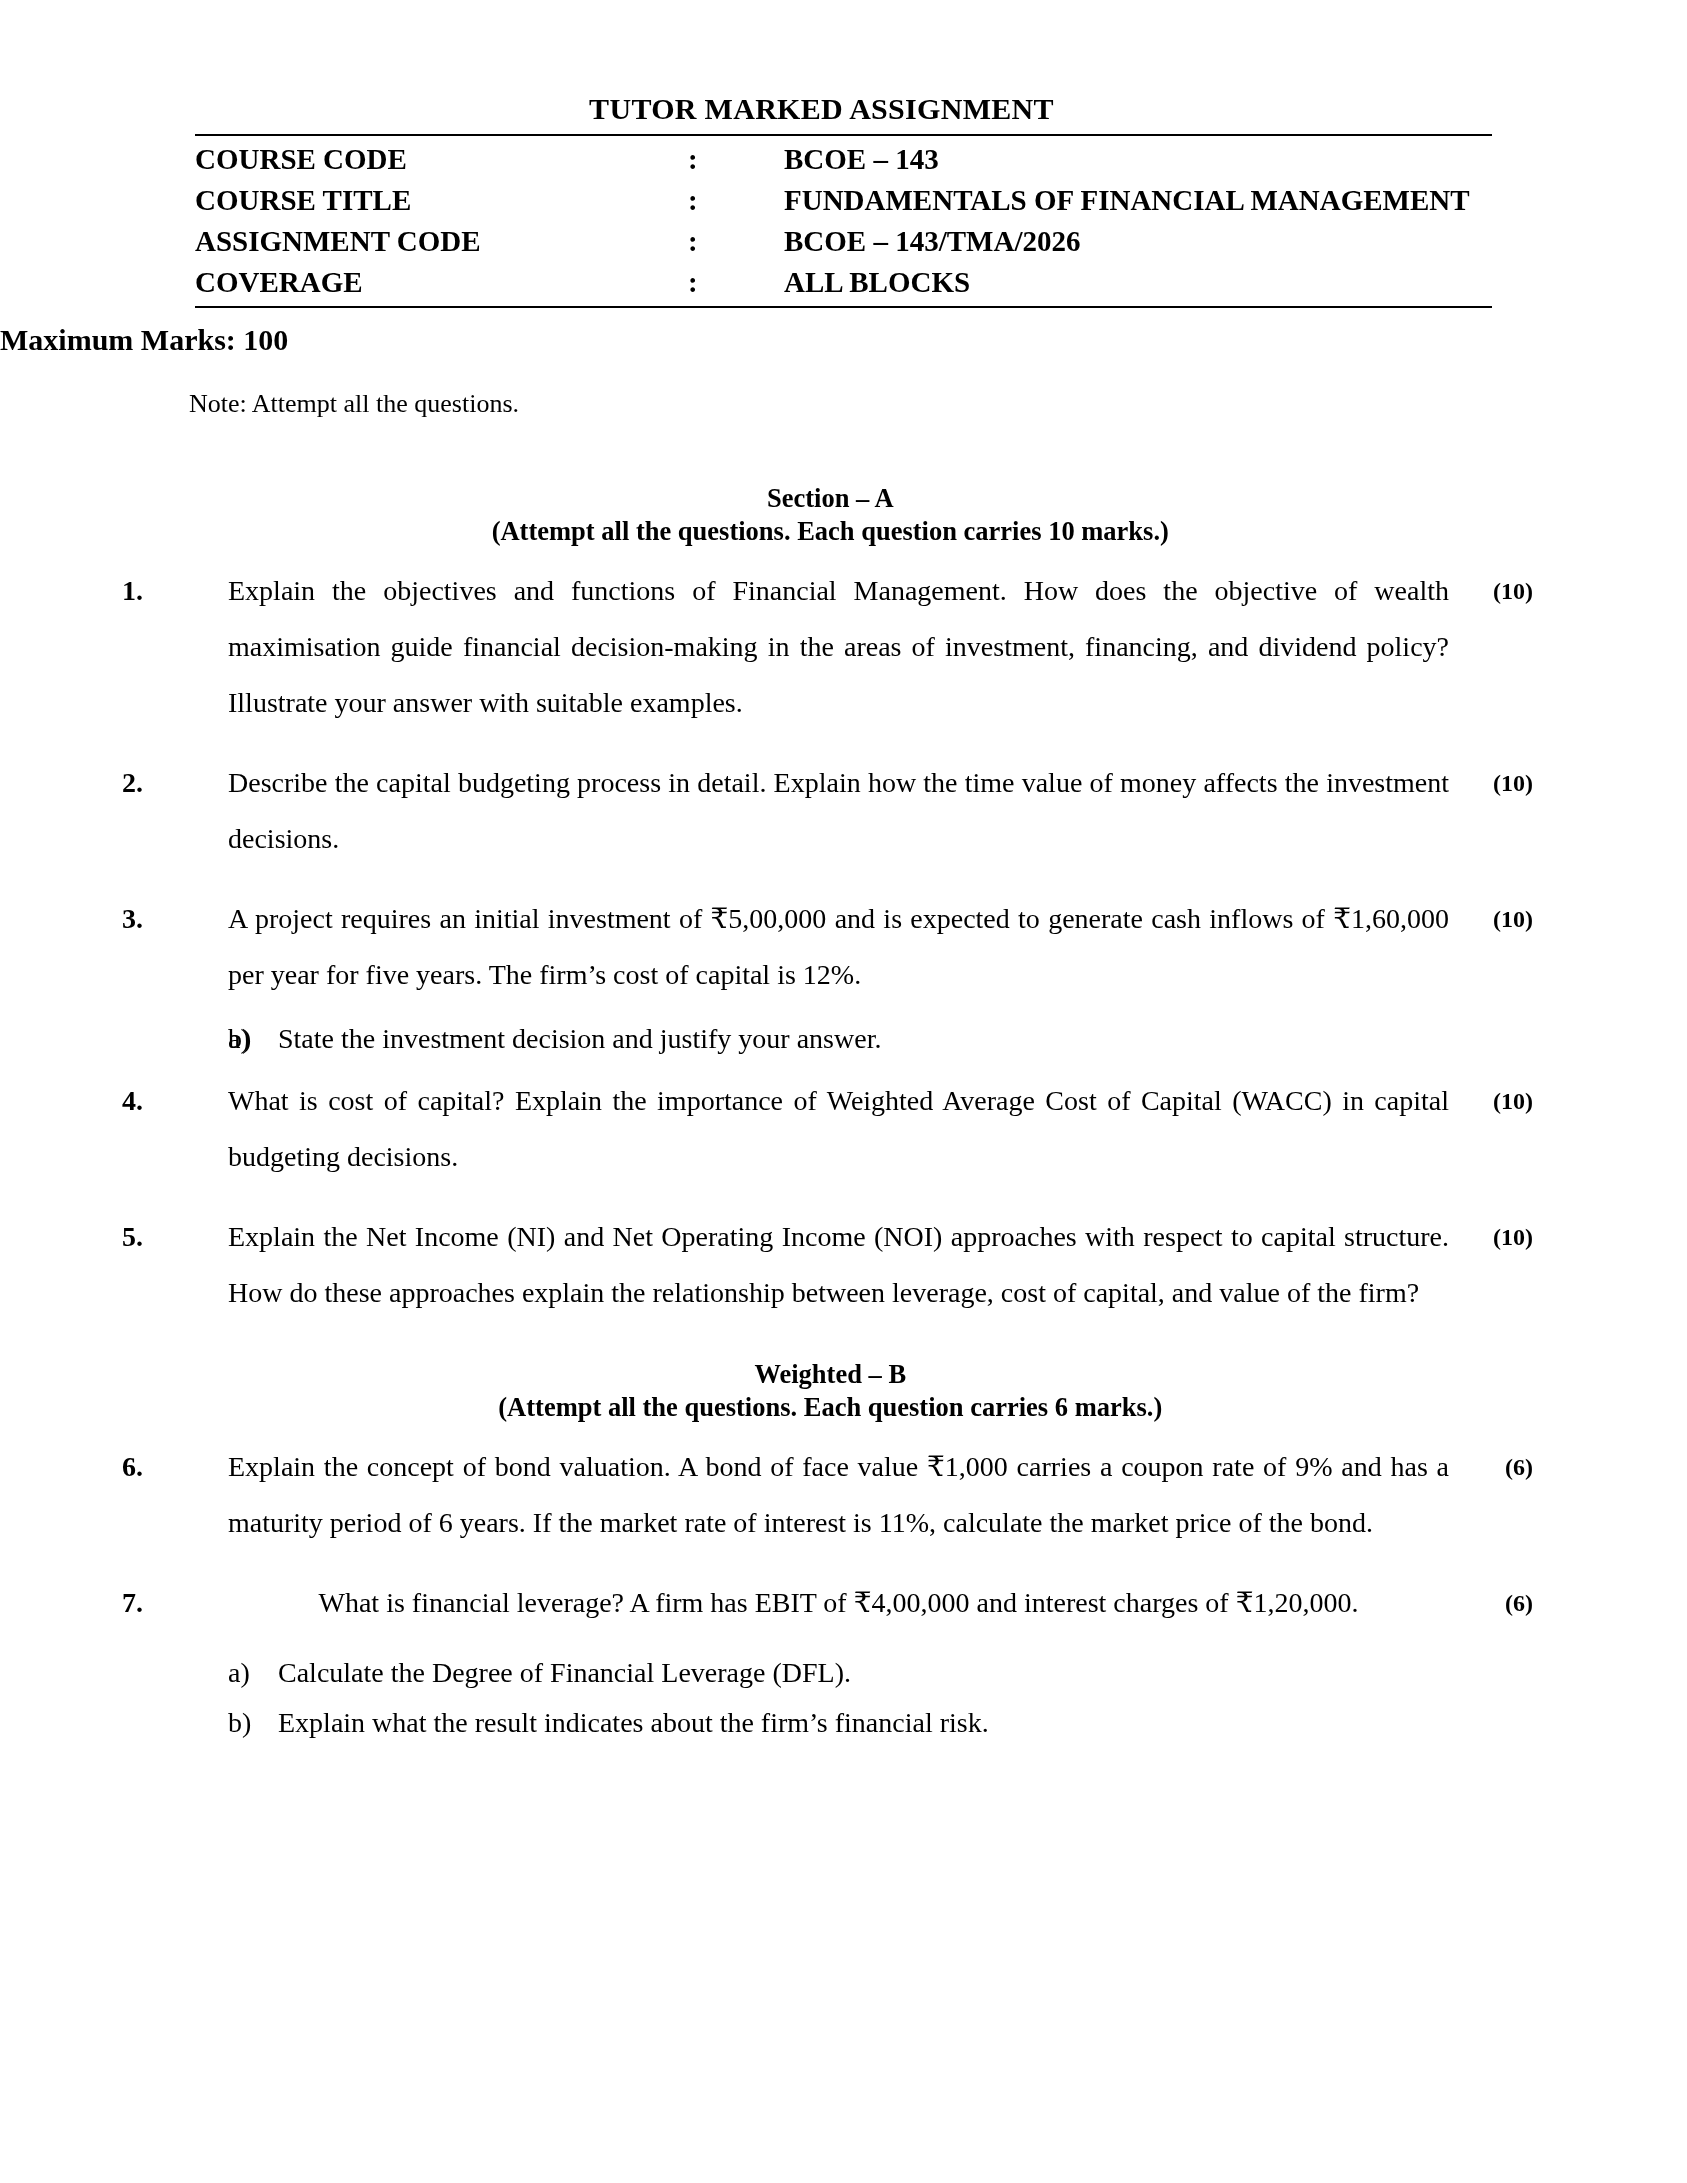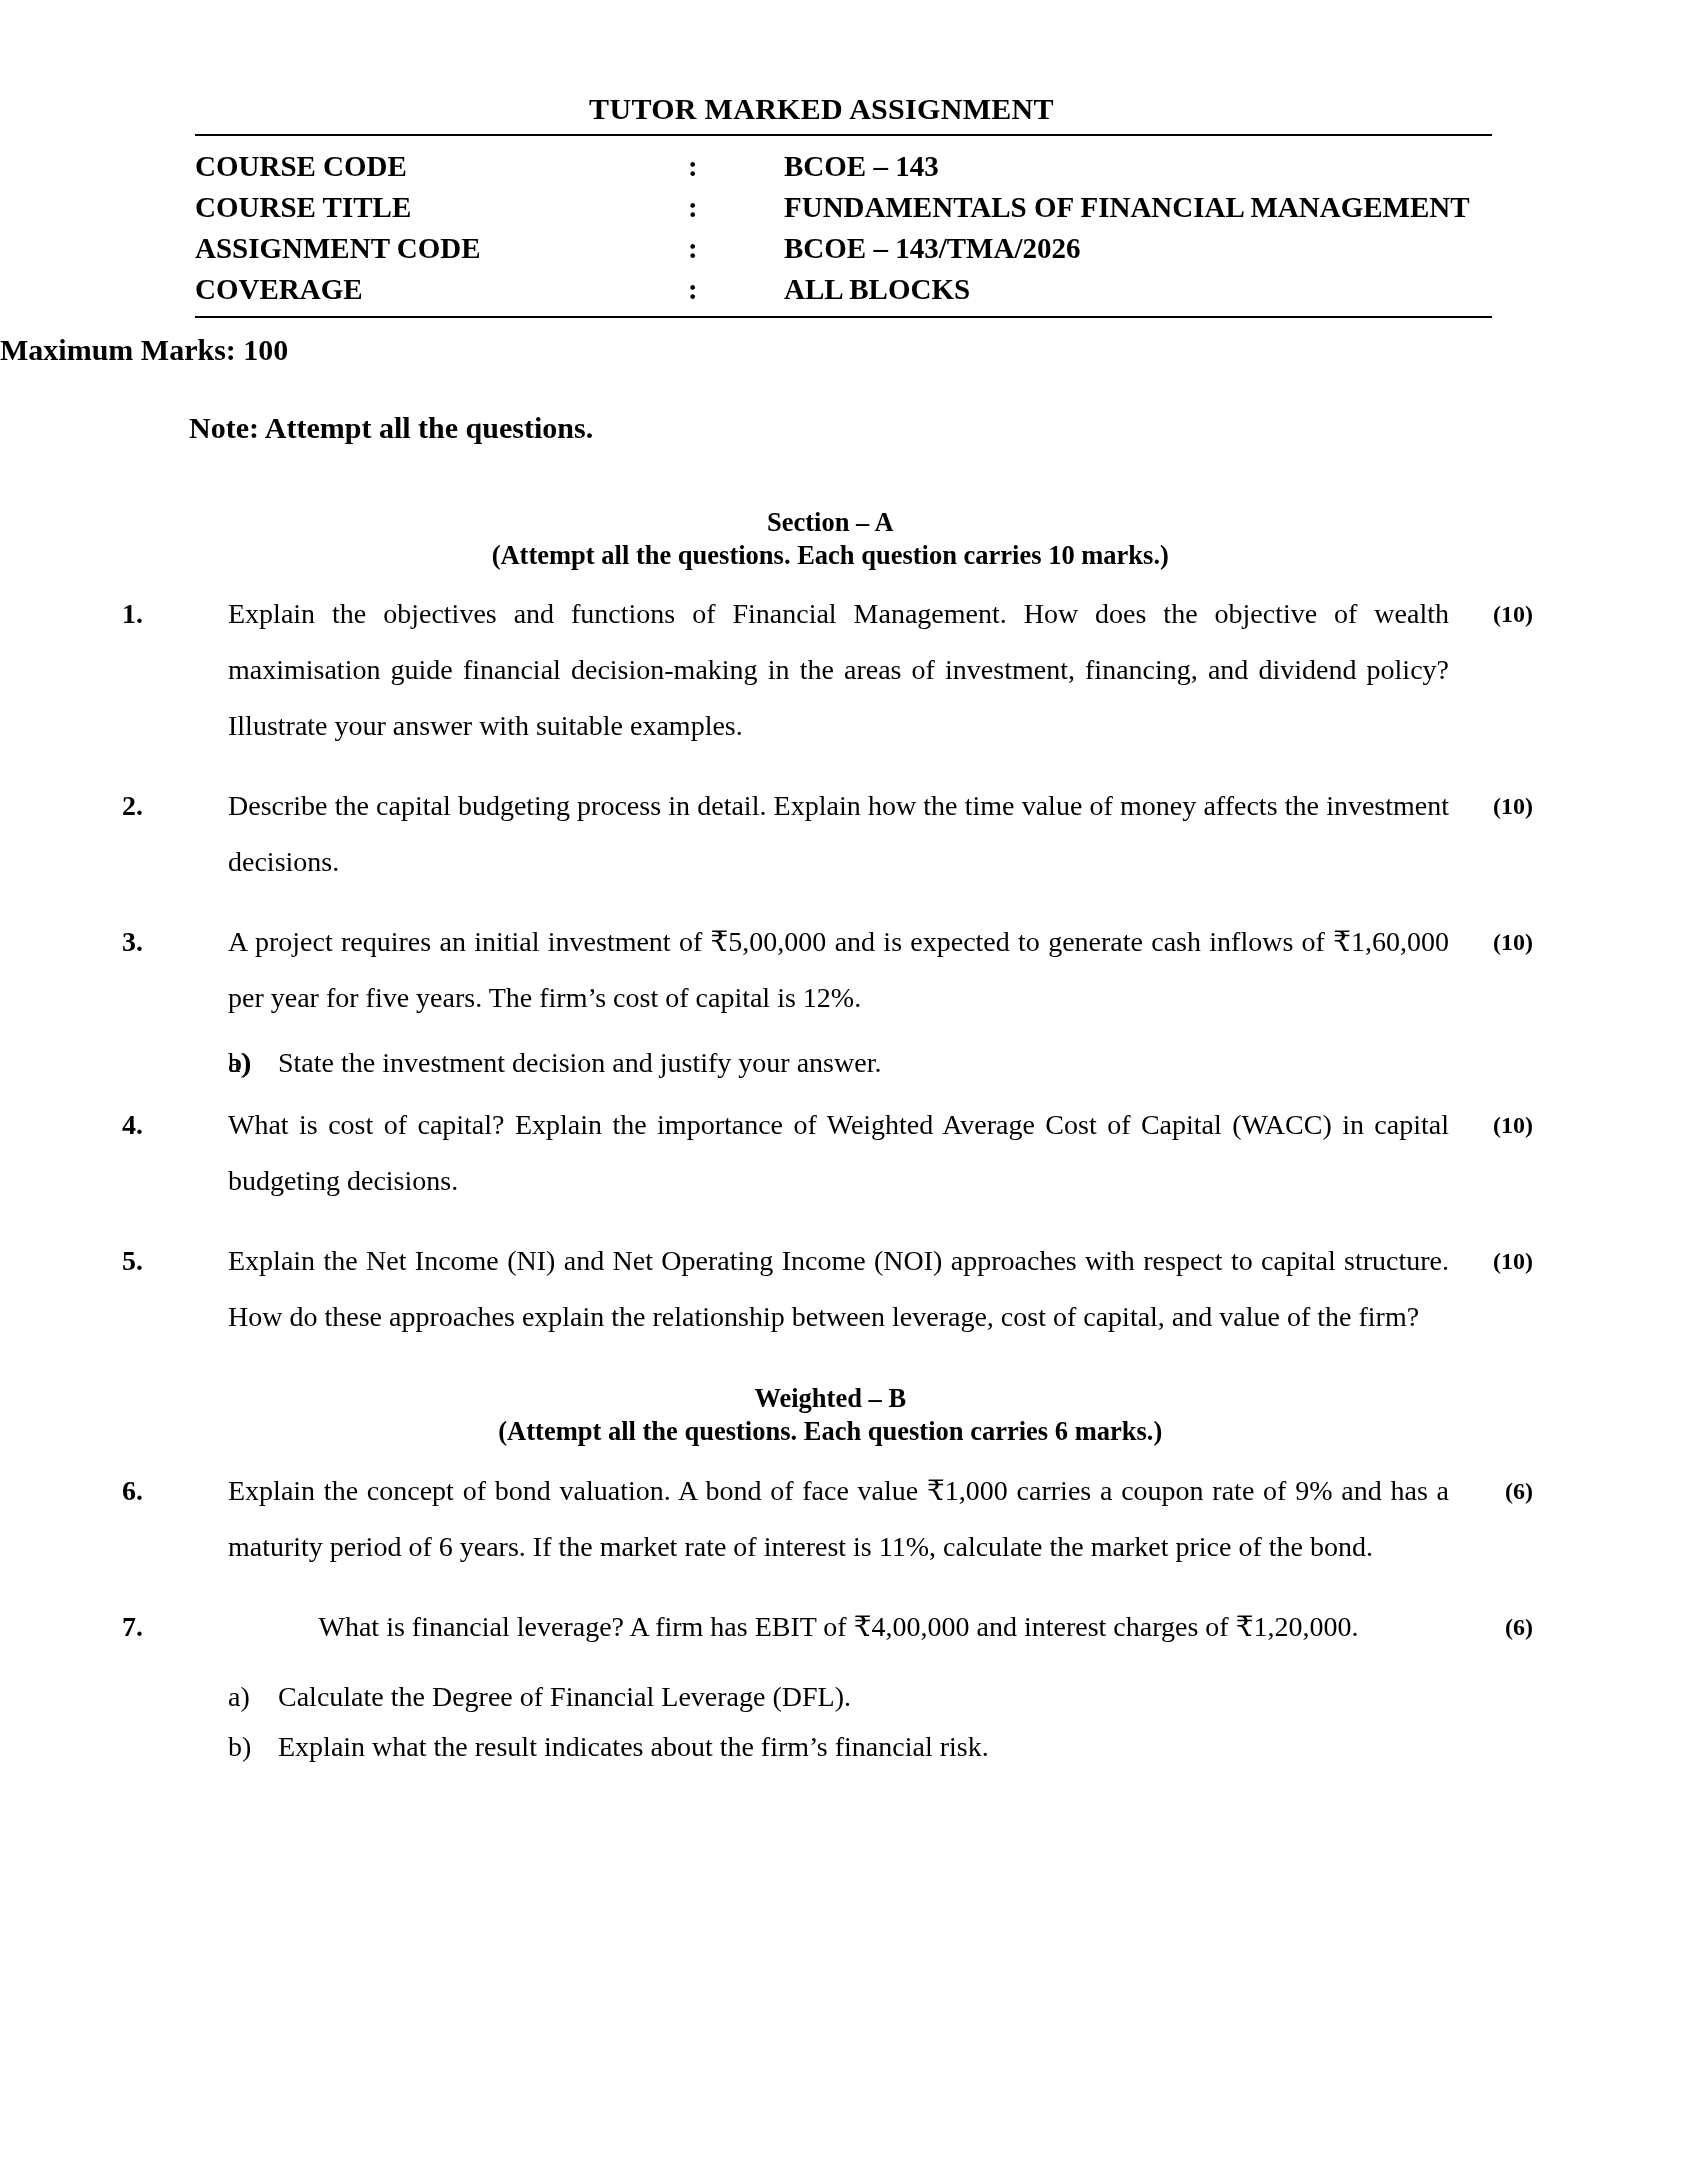--- a/index.html
+++ b/index.html
@@ -35,21 +35,21 @@
   }
   .rule {
     border-top: 2.6px solid #000;
     margin: 6.6px 195px 0 195px;
   }
   .rule.bottom {
     margin-top: 5.3px;
   }
 
   .meta-table {
-    margin: 8px 195px;
+    margin: 1px 195px;
     border-collapse: collapse;
     width: calc(100% - 390px);
   }
   .meta-table td {
     font-weight: bold;
     font-size: 29px;
     line-height: 37px;
     vertical-align: top;
     padding: 0;
   }
@@ -58,24 +58,24 @@
   .meta-value { padding-top: 4px !important; }
 
   .max-marks {
     font-weight: bold;
     font-size: 30px;
     line-height: 37px;
     margin: 13.2px 195px 0 0;
   }
 
   .note {
-    font-weight: bold;
-    font-size: 30px;
-    line-height: 37px;
-    margin: 41px 0 0 189px;
+    font-weight: normal;
+    font-size: 26px;
+    line-height: 37px;
+    margin: 27px 0 0 189px;
   }
 
   
   .section-head {
     text-align: center;
     font-weight: bold;
     font-size: 26.5px;
     line-height: 33px;
     padding-right: 26.5px;
   }

